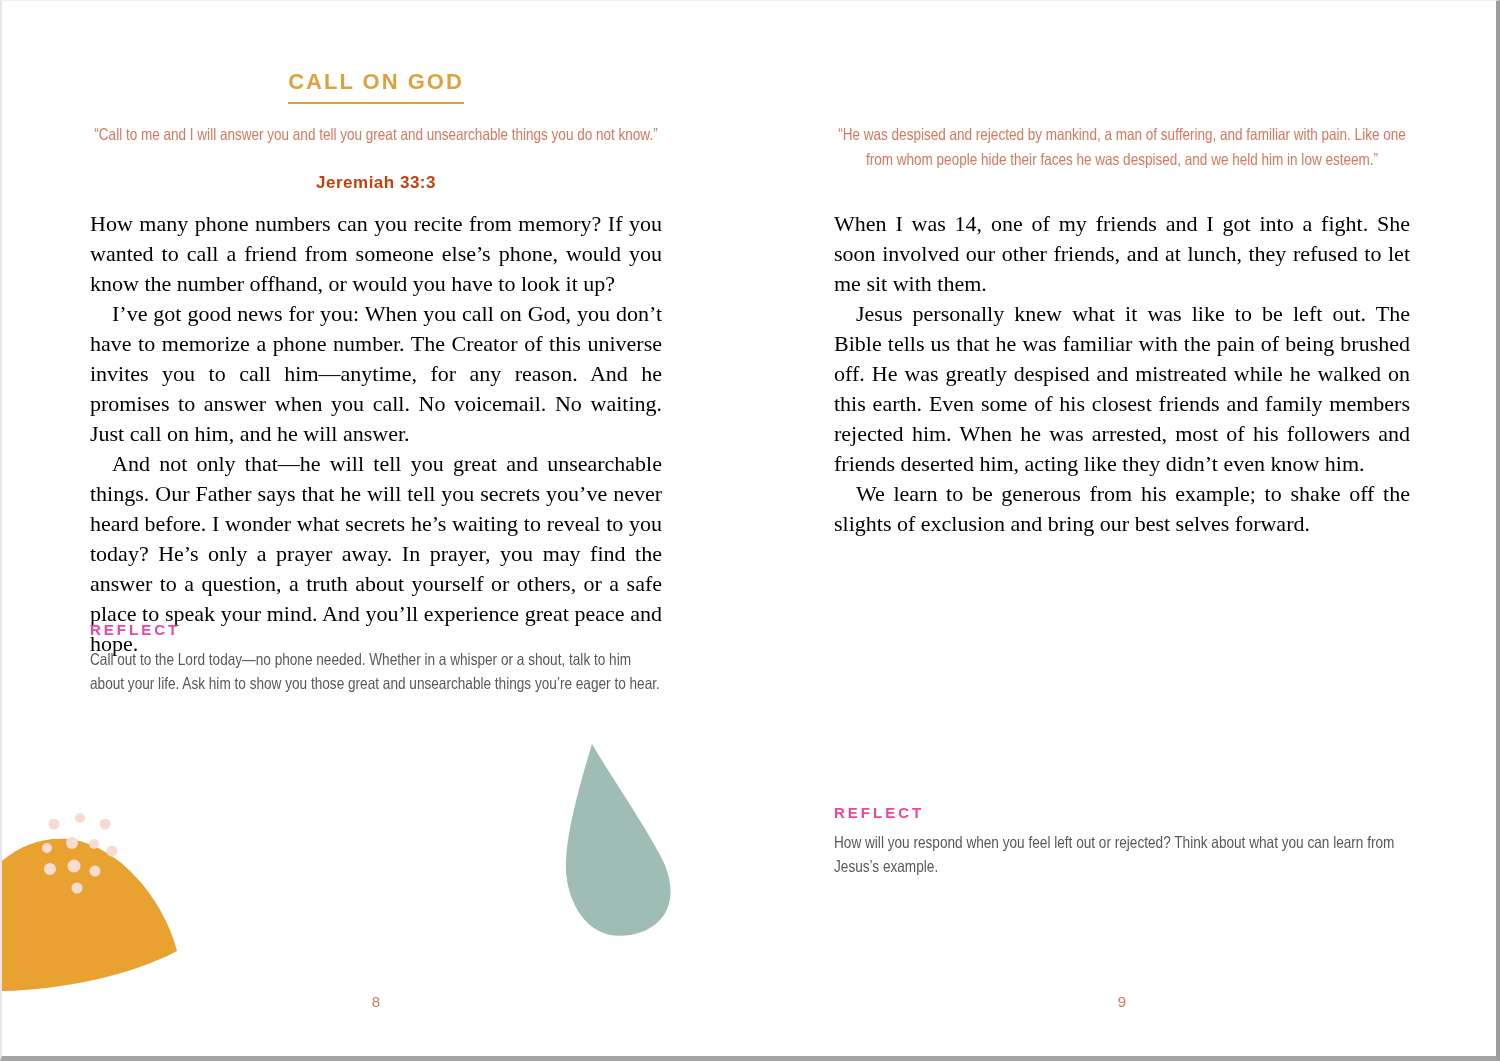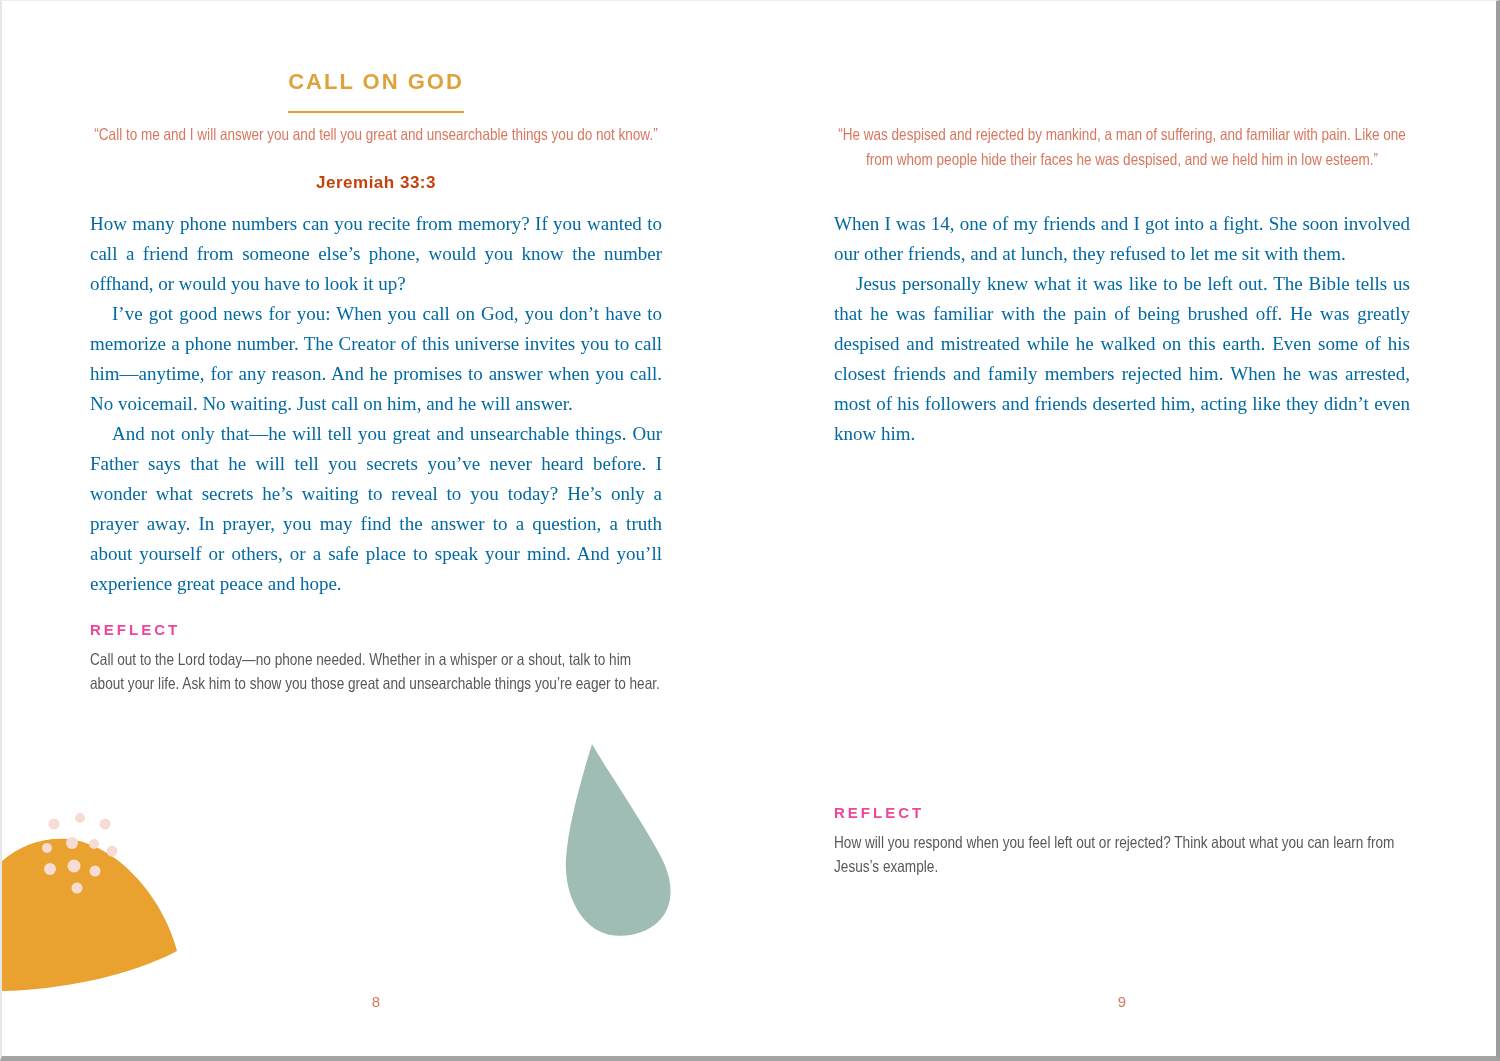--- a/index.html
+++ b/index.html
@@ -22,21 +22,21 @@
 
   .title-wrap { position: absolute; top: 68px; left: 0; right: 0; text-align: center; }
   .title {
     display: inline-block;
     margin: 0;
     font-size: 22px;
     font-weight: 700;
     letter-spacing: 2px;
     color: #dfa23b;
     border-bottom: 2px solid #dfa23b;
-    padding-bottom: 16px;
+    padding-bottom: 7px;
     font-family: "Liberation Sans", sans-serif;
   }
 
   .quote {
     position: absolute;
     top: 121px;
     left: 50%;
     width: 700px;
     margin-left: -350px;
     transform: scaleX(0.82);
@@ -55,23 +55,23 @@
     font-weight: 700;
     letter-spacing: 0.5px;
     color: #c2410c;
   }
 
   .body-text {
     position: absolute;
     top: 208px;
     left: 0; right: 0;
     font-family: "Liberation Serif", serif;
-    font-size: 19px;
+    font-size: 22px;
     line-height: 30px;
-    color: #0369a1;
+    color: #000000;
     text-align: justify;
   }
   .body-text p { margin: 0; }
   .body-text p + p { text-indent: 22px; }
 
   .reflect { position: absolute; left: 0; right: 0; }
   .page.left  .reflect { top: 620px; }
   .page.right .reflect { top: 803px; }
   .reflect-label {
     font-size: 15px;
@@ -123,20 +123,21 @@
       <div class="reflect-text">Call out to the Lord today—no phone needed. Whether in a whisper or a shout, talk to him about your life. Ask him to show you those great and unsearchable things you’re eager to hear.</div>
     </div>
     <div class="pagenum">8</div>
   </section>
 
   <section class="page right">
     <div class="quote">“He was despised and rejected by mankind, a man of suffering, and familiar with pain. Like one from whom people hide their faces he was despised, and we held him in low esteem.”</div>
     <div class="body-text">
       <p>When I was 14, one of my friends and I got into a fight. She soon involved our other friends, and at lunch, they refused to let me sit with them.</p>
       <p>Jesus personally knew what it was like to be left out. The Bible tells us that he was familiar with the pain of being brushed off. He was greatly despised and mistreated while he walked on this earth. Even some of his closest friends and family members rejected him. When he was arrested, most of his followers and friends deserted him, acting like they didn’t even know him.</p>
+      <p>We learn to be generous from his example; to shake off the slights of exclusion and bring our best selves forward.</p>
     </div>
     <div class="reflect">
       <div class="reflect-label">REFLECT</div>
       <div class="reflect-text">How will you respond when you feel left out or rejected? Think about what you can learn from Jesus’s example.</div>
     </div>
     <div class="pagenum">9</div>
   </section>
 
   <svg class="deco mound" width="190" height="185" viewBox="0 0 190 185" aria-hidden="true">
     <path d="M0,48 C18,32 42,24 66,26 C114,31 160,82 175,138 C130,162 60,177 0,178 Z" fill="#e9a12f"></path>

